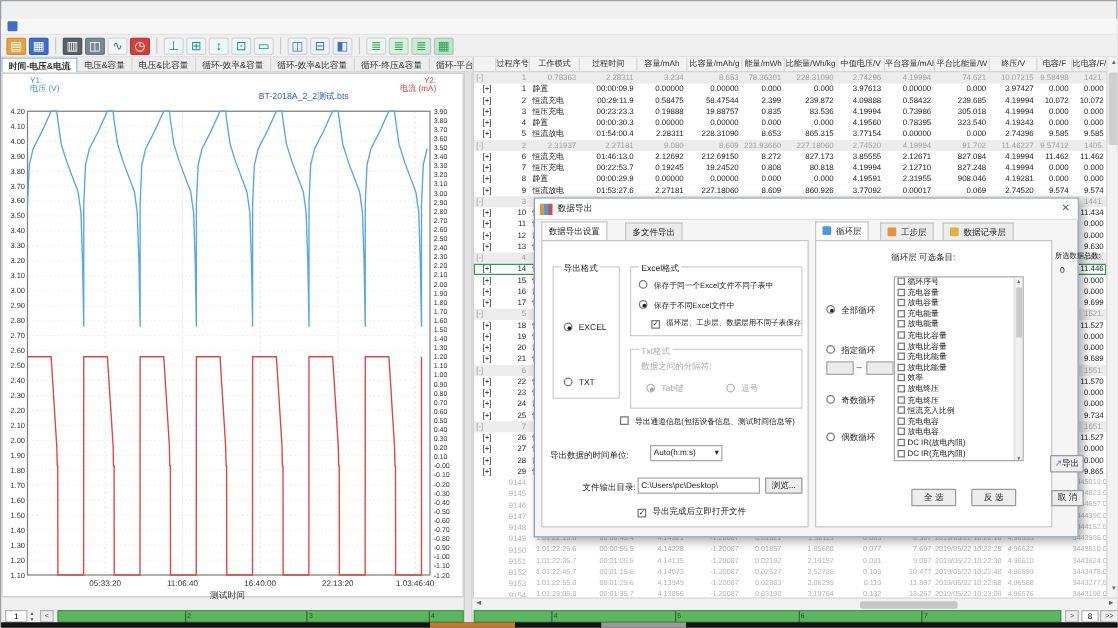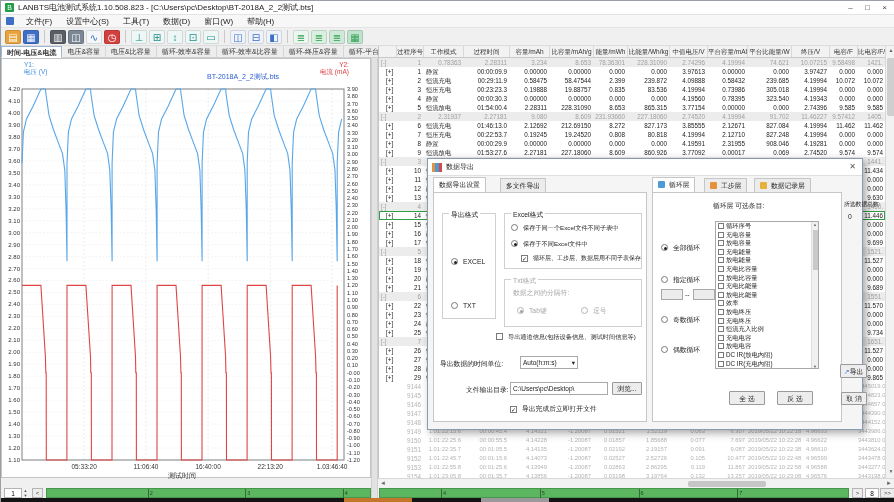--- a/index.html
+++ b/index.html
@@ -106,33 +106,23 @@
   .citem .cbx{width:6px;height:6px;margin-right:2px}
   #clist-sb{position:absolute;right:0;top:0;width:7px;height:100%;background:#f0f0f0;
     border-left:1px solid #ddd;font-size:4px;color:#666;text-align:center}
   #clist-thumb{position:absolute;left:1px;top:8px;width:5px;height:40px;background:#c9c9c9}
 </style>
 </head>
 <body>
 
 <div id="app">
 
-  <div id="titlebar">
-    <span id="app-icon">B</span>
-    <span>LANBTS电池测试系统1.10.508.823 - [C:\Users\pc\Desktop\BT-2018A_2_2测试.bts]</span>
-    <span id="win-controls">
-      <span>–</span>
-      <span>□</span>
-      <span>×</span>
-    </span>
-  </div>
 
   <div id="menubar">
     <span id="mdi-icon"></span>
-    <span id="menu-items"><span>文件(F)</span><span>设置中心(S)</span><span>工具(T)</span><span>数据(D)</span><span>窗口(W)</span><span>帮助(H)</span></span>
   </div>
 
   <div id="toolbar">
       <span class="ticon" style="background: rgb(232, 163, 61); color: rgb(255, 255, 255);">▤</span>
       <span class="ticon" style="background: rgb(62, 111, 196); color: rgb(255, 255, 255);">▦</span>
       <span class="tsep"></span>
       <span class="ticon" style="background: rgb(90, 95, 102); color: rgb(255, 255, 255);">▥</span>
       <span class="ticon" style="background: rgb(123, 135, 148); color: rgb(255, 255, 255);">◫</span>
       <span class="ticon" style="background: rgb(244, 246, 248); color: rgb(45, 111, 194);">∿</span>
       <span class="ticon" style="background: rgb(210, 64, 64); color: rgb(255, 255, 255);">◷</span>

